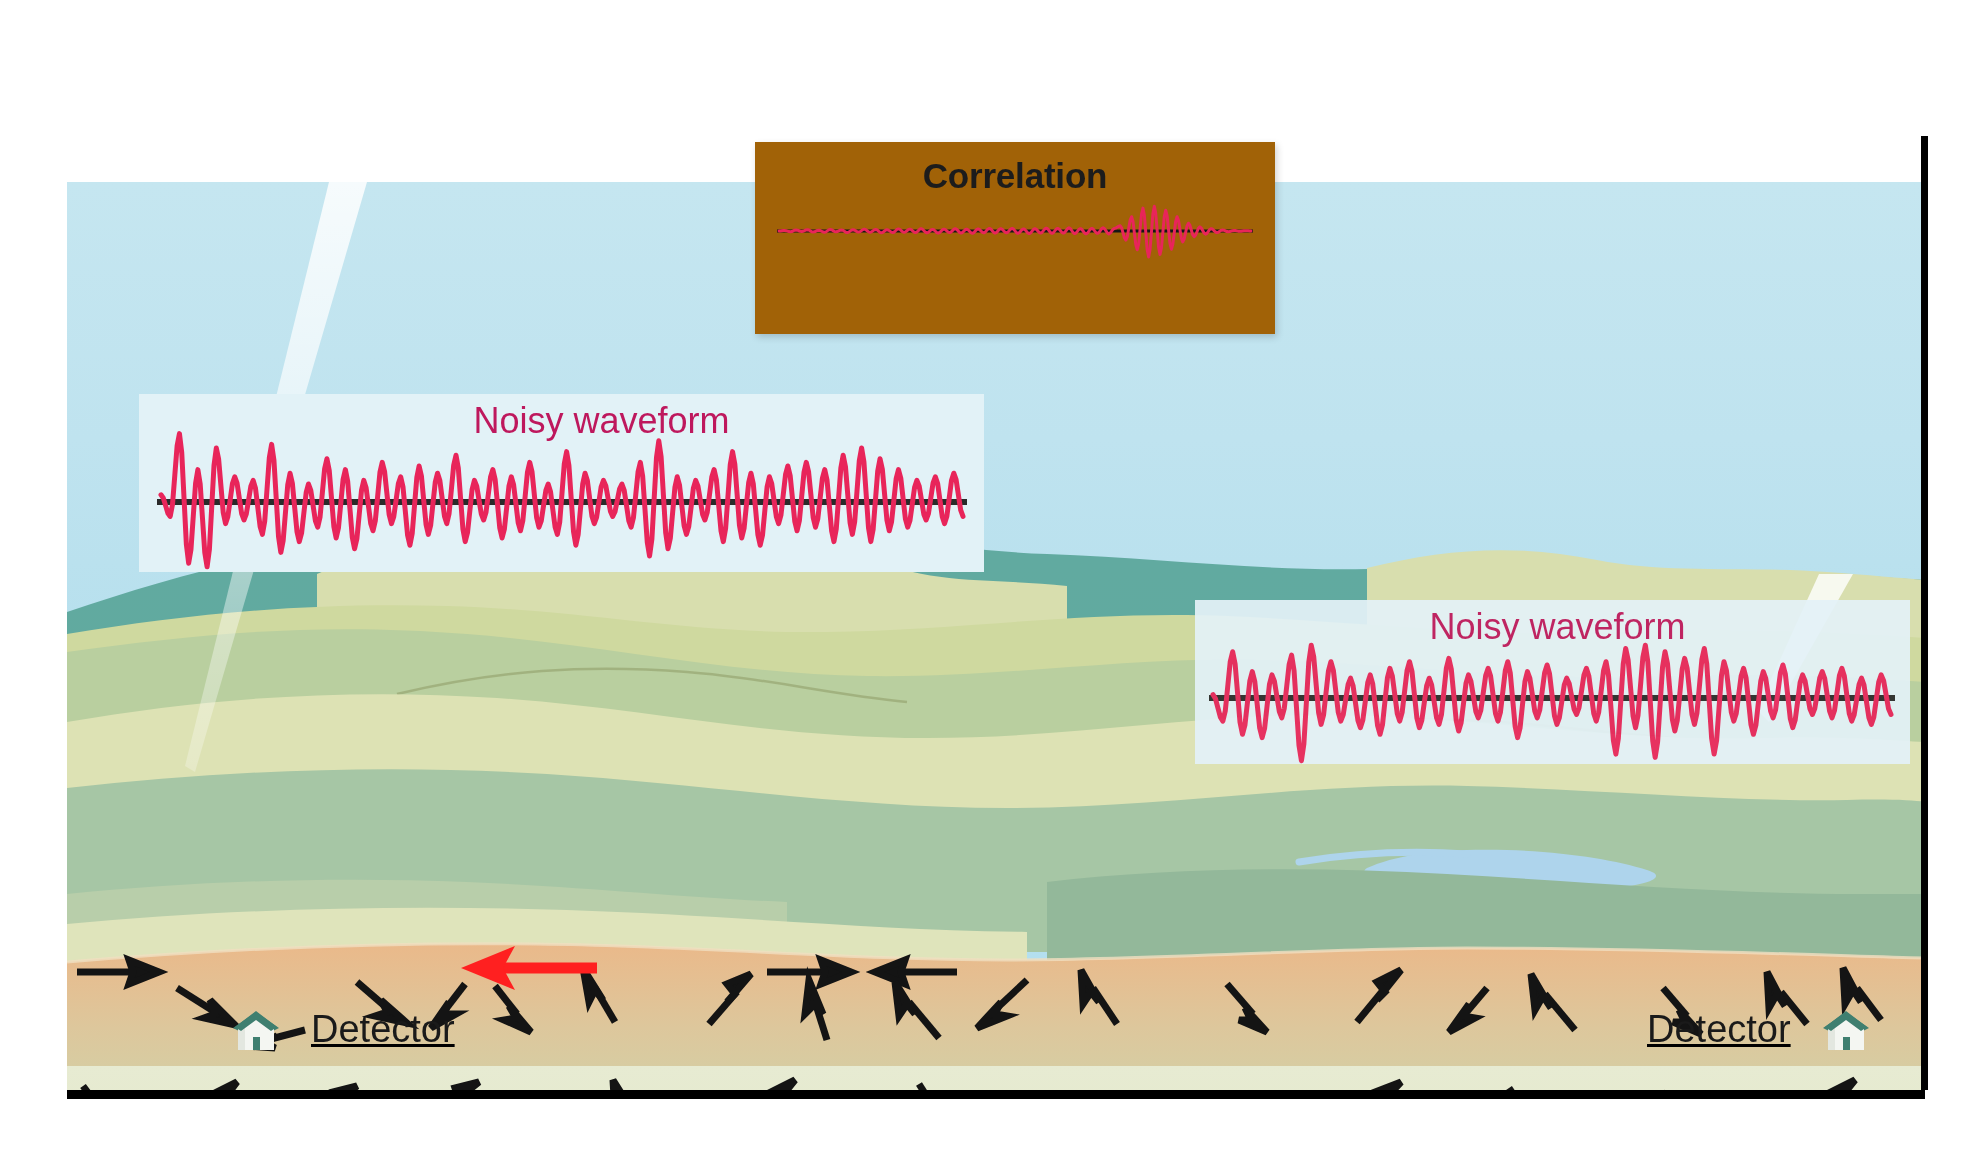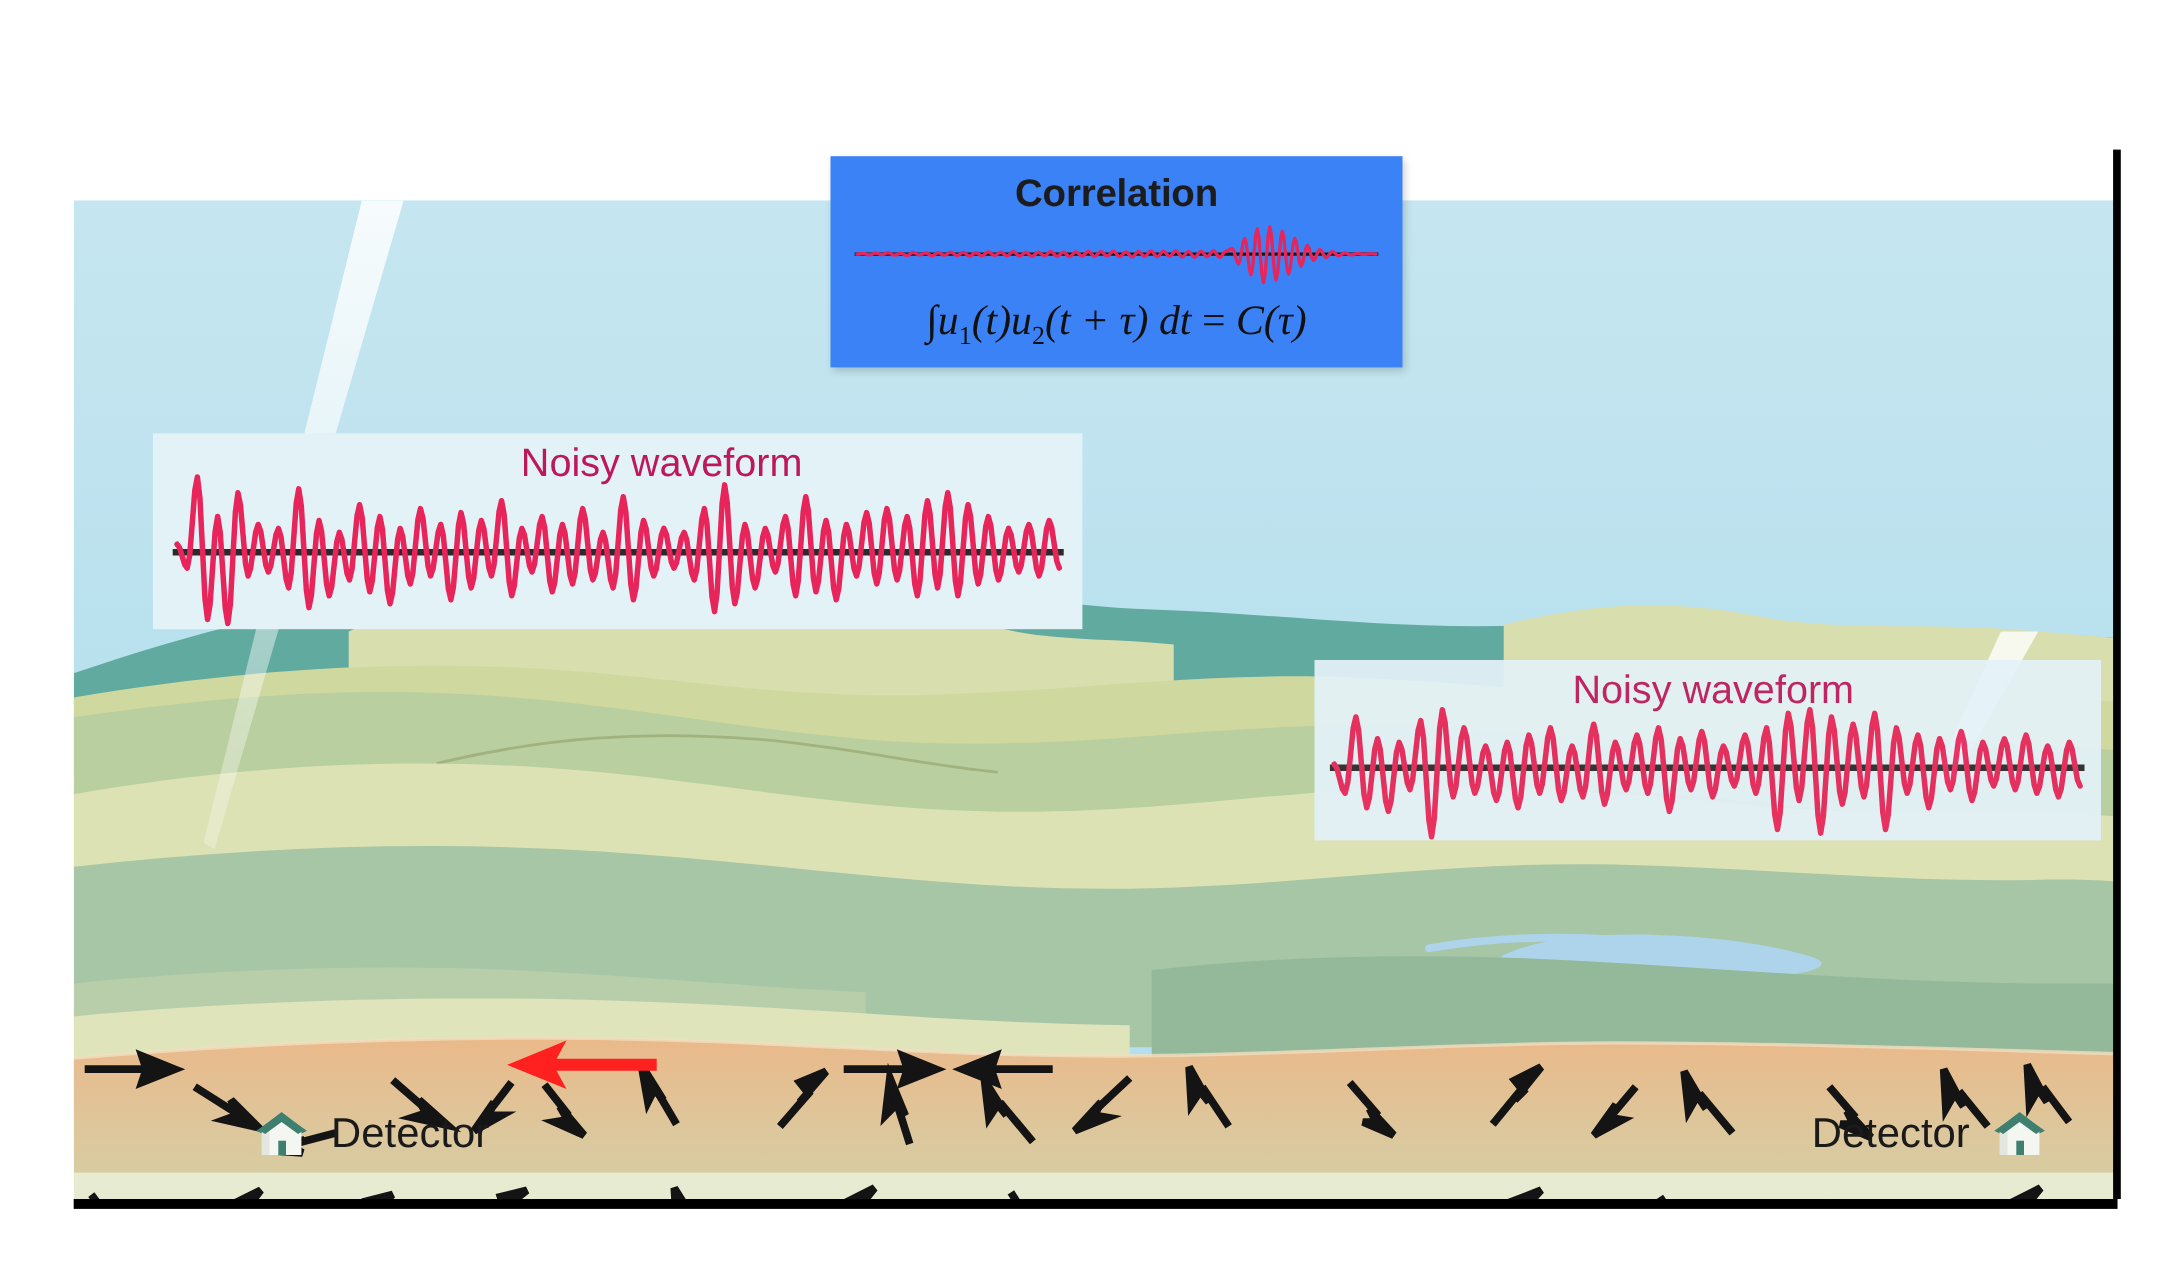--- a/index.html
+++ b/index.html
@@ -12,41 +12,41 @@
 
   
   .terrain{position:absolute;left:0;top:0;width:1858px;height:916px;}
 
   
   .rule-bottom{position:absolute;left:67px;top:1090px;width:1858px;height:9px;background:#000;}
   .rule-right{position:absolute;left:1921px;top:136px;width:7px;height:954px;background:#000;}
 
   
   .box{position:absolute;box-sizing:border-box;}
-  .box-corr{left:755px;top:142px;width:520px;height:192px;background:#3b82f6;
+  .box-corr{left:755px;top:142px;width:520px;height:192px;background:#a16207;
             box-shadow:2px 3px 7px rgba(0,0,0,0.18);}
   .box-wave-l{left:139px;top:394px;width:845px;height:178px;background:#e2f2f7;}
   .box-wave-r{left:1195px;top:600px;width:715px;height:164px;background:#e4f2f8;opacity:0.93;}
 
   .corr-title{position:absolute;left:0;right:0;top:14px;text-align:center;
               font-size:35px;font-weight:bold;color:#1c1c1c;letter-spacing:-0.2px;}
   .corr-wave{position:absolute;left:18px;top:58px;width:484px;height:62px;}
   .corr-formula{position:absolute;left:0;right:0;top:128px;text-align:center;
                 font-size:38px;color:#111;font-family:"Liberation Serif",serif;white-space:nowrap;}
   .corr-formula .it{font-style:italic;}
   .corr-formula sub{font-size:0.62em;font-style:normal;}
 
   .wave-title{position:absolute;top:6px;left:0;right:0;text-align:center;
               font-size:36px;color:#be185d;}
   .box-wave-l .wave-title{text-align:center;padding-left:80px;}
   .box-wave-r .wave-title{text-align:center;padding-left:10px;}
   .wave-svg{position:absolute;left:0;top:0;width:100%;height:100%;}
 
   
-  .det{position:absolute;display:flex;align-items:center;gap:16px;}
+  .det{position:absolute;display:flex;gap:26px;text-decoration:underline;}
   .det-l{left:160px;top:826px;}
   .det-r{left:1580px;top:826px;}
   .det-label{font-size:38px;color:#1a1a1a;white-space:nowrap;}
   .house{width:58px;height:46px;display:block;}
 </style>
 </head>
 <body>
 
 <div id="stage">
 
@@ -314,18 +314,15 @@
       <polyline id="wr" fill="none" stroke="#e8255a" stroke-width="5" stroke-linejoin="round" stroke-linecap="round" points="18.00,94.70 20.46,98.57 22.91,107.90 25.37,117.23 27.83,121.10 30.28,110.95 32.74,86.45 35.20,61.95 37.65,51.80 40.11,63.88 42.57,93.05 45.02,122.22 47.48,134.30 49.93,125.12 52.39,102.95 54.85,80.78 57.30,71.60 59.76,81.27 62.22,104.60 64.67,127.93 67.13,137.60 69.59,128.42 72.04,106.25 74.50,84.08 76.96,74.90 79.41,81.18 81.87,96.35 84.33,111.52 86.78,117.80 89.24,108.62 91.70,86.45 94.15,64.28 96.61,55.10 99.07,70.56 101.52,107.90 103.98,145.24 106.43,160.70 108.89,143.79 111.35,102.95 113.80,62.11 116.26,45.20 118.72,56.80 121.17,84.80 123.63,112.80 126.09,124.40 128.54,115.22 131.00,93.05 133.46,70.88 135.91,61.70 138.37,70.40 140.83,91.40 143.28,112.40 145.74,121.10 148.20,114.82 150.65,99.65 153.11,84.48 155.57,78.20 158.02,85.45 160.48,102.95 162.93,120.45 165.39,127.70 167.85,119.97 170.30,101.30 172.76,82.63 175.22,74.90 177.67,83.60 180.13,104.60 182.59,125.60 185.04,134.30 187.50,124.63 189.96,101.30 192.41,77.97 194.87,68.30 197.33,76.03 199.78,94.70 202.24,113.37 204.70,121.10 207.15,112.40 209.61,91.40 212.07,70.40 214.52,61.70 216.98,71.37 219.43,94.70 221.89,118.03 224.35,127.70 226.80,120.45 229.26,102.95 231.72,85.45 234.17,78.20 236.63,84.97 239.09,101.30 241.54,117.63 244.00,124.40 246.46,114.73 248.91,91.40 251.37,68.07 253.83,58.40 256.28,69.03 258.74,94.70 261.20,120.37 263.65,131.00 266.11,122.78 268.57,102.95 271.02,83.12 273.48,74.90 275.93,81.18 278.39,96.35 280.85,111.52 283.30,117.80 285.76,110.55 288.22,93.05 290.67,75.55 293.13,68.30 295.59,76.03 298.04,94.70 300.50,113.37 302.96,121.10 305.41,112.40 307.87,91.40 310.33,70.40 312.78,61.70 315.24,72.82 317.70,99.65 320.15,126.48 322.61,137.60 325.07,127.93 327.52,104.60 329.98,81.27 332.43,71.60 334.89,78.37 337.35,94.70 339.80,111.03 342.26,117.80 344.72,110.07 347.17,91.40 349.63,72.73 352.09,65.00 354.54,73.70 357.00,94.70 359.46,115.70 361.91,124.40 364.37,117.63 366.83,101.30 369.28,84.97 371.74,78.20 374.20,83.52 376.65,96.35 379.11,109.18 381.57,114.50 384.02,107.73 386.48,91.40 388.93,75.07 391.39,68.30 393.85,76.03 396.30,94.70 398.76,113.37 401.22,121.10 403.67,112.40 406.13,91.40 408.59,70.40 411.04,61.70 413.50,75.23 415.96,107.90 418.41,140.57 420.87,154.10 423.33,138.64 425.78,101.30 428.24,63.96 430.70,48.50 433.15,60.10 435.61,88.10 438.07,116.10 440.52,127.70 442.98,115.62 445.43,86.45 447.89,57.28 450.35,45.20 452.80,61.63 455.26,101.30 457.72,140.97 460.17,157.40 462.63,141.94 465.09,104.60 467.54,67.26 470.00,51.80 472.46,63.40 474.91,91.40 477.37,119.40 479.83,131.00 482.28,120.37 484.74,94.70 487.20,69.03 489.65,58.40 492.11,68.07 494.57,91.40 497.02,114.73 499.48,124.40 501.93,113.28 504.39,86.45 506.85,59.62 509.30,48.50 511.76,63.96 514.22,101.30 516.67,138.64 519.13,154.10 521.59,140.57 524.04,107.90 526.50,75.23 528.96,61.70 531.41,70.40 533.87,91.40 536.33,112.40 538.78,121.10 541.24,113.37 543.70,94.70 546.15,76.03 548.61,68.30 551.07,77.97 553.52,101.30 555.98,124.63 558.43,134.30 560.89,125.12 563.35,102.95 565.80,80.78 568.26,71.60 570.72,78.37 573.17,94.70 575.63,111.03 578.09,117.80 580.54,110.07 583.00,91.40 585.46,72.73 587.91,65.00 590.37,74.18 592.83,96.35 595.28,118.52 597.74,127.70 600.20,119.97 602.65,101.30 605.11,82.63 607.57,74.90 610.02,80.70 612.48,94.70 614.93,108.70 617.39,114.50 619.85,108.22 622.30,93.05 624.76,77.88 627.22,71.60 629.67,78.37 632.13,94.70 634.59,111.03 637.04,117.80 639.50,110.55 641.96,93.05 644.41,75.55 646.87,68.30 649.33,76.03 651.78,94.70 654.24,113.37 656.70,121.10 659.15,114.82 661.61,99.65 664.07,84.48 666.52,78.20 668.98,84.97 671.43,101.30 673.89,117.63 676.35,124.40 678.80,117.15 681.26,99.65 683.72,82.15 686.17,74.90 688.63,80.70 691.09,94.70 693.54,108.70 696,114.50"></polyline>
     </svg>
   </div>
 
   <div class="box box-corr">
     <div class="corr-title">Correlation</div>
     <svg class="corr-wave" viewBox="0 0 484 62" preserveAspectRatio="none">
       <line x1="4" y1="31" x2="480" y2="31" stroke="#161616" stroke-width="3"></line>
       <polyline id="wc" fill="none" stroke="#e8255a" stroke-width="3" stroke-linejoin="round" stroke-linecap="round" points="6.00,31.00 7.42,30.92 8.84,30.74 10.27,30.56 11.69,30.48 13.11,30.67 14.53,31.13 15.95,31.59 17.37,31.78 18.80,31.51 20.22,30.87 21.64,30.23 23.06,29.96 24.48,30.19 25.90,30.74 27.33,31.29 28.75,31.52 30.17,31.25 31.59,30.61 33.01,29.97 34.43,29.70 35.86,30.04 37.28,30.87 38.70,31.70 40.12,32.04 41.54,31.77 42.96,31.13 44.39,30.49 45.81,30.22 47.23,30.52 48.65,31.26 50.07,32.00 51.49,32.30 52.92,31.88 54.34,30.87 55.76,29.86 57.18,29.44 58.60,29.78 60.02,30.61 61.45,31.44 62.87,31.78 64.29,31.51 65.71,30.87 67.13,30.23 68.55,29.96 69.98,30.34 71.40,31.26 72.82,32.18 74.24,32.56 75.66,32.14 77.08,31.13 78.51,30.12 79.93,29.70 81.35,30.04 82.77,30.87 84.19,31.70 85.61,32.04 87.04,31.62 88.46,30.61 89.88,29.60 91.30,29.18 92.72,29.64 94.14,30.74 95.57,31.84 96.99,32.30 98.41,31.88 99.83,30.87 101.25,29.86 102.67,29.44 104.10,29.93 105.52,31.13 106.94,32.33 108.36,32.82 109.78,32.36 111.20,31.26 112.63,30.16 114.05,29.70 115.47,30.12 116.89,31.13 118.31,32.14 119.73,32.56 121.16,32.03 122.58,30.74 124.00,29.45 125.42,28.92 126.84,29.41 128.27,30.61 129.69,31.81 131.11,32.30 132.53,31.84 133.95,30.74 135.37,29.64 136.80,29.18 138.22,29.67 139.64,30.87 141.06,32.07 142.48,32.56 143.90,31.99 145.33,30.61 146.75,29.23 148.17,28.66 149.59,29.27 151.01,30.74 152.43,32.21 153.86,32.82 155.28,32.33 156.70,31.13 158.12,29.93 159.54,29.44 160.96,29.97 162.39,31.26 163.81,32.55 165.23,33.08 166.65,32.51 168.07,31.13 169.49,29.75 170.92,29.18 172.34,29.67 173.76,30.87 175.18,32.07 176.60,32.56 178.02,31.99 179.45,30.61 180.87,29.23 182.29,28.66 183.71,29.31 185.13,30.87 186.55,32.43 187.98,33.08 189.40,32.51 190.82,31.13 192.24,29.75 193.66,29.18 195.08,29.79 196.51,31.26 197.93,32.73 199.35,33.34 200.77,32.69 202.19,31.13 203.61,29.57 205.04,28.92 206.46,29.49 207.88,30.87 209.30,32.25 210.72,32.82 212.14,32.17 213.57,30.61 214.99,29.05 216.41,28.40 217.83,29.09 219.25,30.74 220.67,32.39 222.10,33.08 223.52,32.43 224.94,30.87 226.36,29.31 227.78,28.66 229.20,29.27 230.63,30.74 232.05,32.21 233.47,32.82 234.89,32.17 236.31,30.61 237.73,29.05 239.16,28.40 240.58,29.12 242.00,30.87 243.42,32.62 244.84,33.34 246.27,32.69 247.69,31.13 249.11,29.57 250.53,28.92 251.95,29.61 253.37,31.26 254.80,32.91 256.22,33.60 257.64,32.88 259.06,31.13 260.48,29.38 261.90,28.66 263.33,29.31 264.75,30.87 266.17,32.43 267.59,33.08 269.01,32.36 270.43,30.61 271.86,28.86 273.28,28.14 274.70,28.90 276.12,30.74 277.54,32.58 278.96,33.34 280.39,32.62 281.81,30.87 283.23,29.12 284.65,28.40 286.07,29.09 287.49,30.74 288.92,32.39 290.34,33.08 291.76,32.32 293.18,30.48 294.60,28.64 296.02,27.88 297.45,28.72 298.87,30.74 300.29,32.76 301.71,33.60 303.13,32.88 304.55,31.13 305.98,29.38 307.40,28.66 308.82,29.42 310.24,31.26 311.66,33.10 313.08,33.86 314.51,33.06 315.93,31.13 317.35,29.20 318.77,28.40 320.19,29.12 321.61,30.87 323.04,32.62 324.46,33.34 325.88,32.54 327.30,30.61 328.72,28.68 330.14,27.88 331.57,28.76 332.99,30.87 334.41,32.98 335.83,33.86 337.25,33.06 338.67,31.13 340.10,29.20 341.52,28.40 342.94,28.02 344.36,27.10 345.78,26.18 347.20,25.80 348.63,27.89 350.05,32.95 351.47,38.01 352.89,40.10 354.31,36.67 355.73,28.40 357.16,20.13 358.58,16.70 360.00,21.54 361.42,33.21 362.84,44.88 364.27,49.72 365.69,43.63 367.11,28.92 368.53,14.21 369.95,8.12 371.37,15.28 372.80,32.56 374.22,49.84 375.64,57.00 377.06,49.58 378.48,31.65 379.90,13.72 381.33,6.30 382.75,13.34 384.17,30.35 385.59,47.36 387.01,54.40 388.43,47.93 389.86,32.30 391.28,16.67 392.70,10.20 394.12,15.91 395.54,29.70 396.96,43.49 398.39,49.20 399.81,44.44 401.23,32.95 402.65,21.46 404.07,16.70 405.49,20.39 406.92,29.31 408.34,38.23 409.76,41.92 411.18,39.18 412.60,32.56 414.02,25.94 415.45,23.20 416.87,25.18 418.29,29.96 419.71,34.74 421.13,36.72 422.55,35.27 423.98,31.78 425.40,28.29 426.82,26.84 428.24,27.91 429.66,30.48 431.08,33.05 432.51,34.12 433.93,33.32 435.35,31.39 436.77,29.46 438.19,28.66 439.61,29.23 441.04,30.61 442.46,31.99 443.88,32.56 445.30,32.18 446.72,31.26 448.14,30.34 449.57,29.96 450.99,30.23 452.41,30.87 453.83,31.51 455.25,31.78 456.67,31.59 458.10,31.13 459.52,30.67 460.94,30.48 462.36,30.59 463.78,30.87 465.20,31.15 466.63,31.26 468.05,31.18 469.47,31.00 470.89,30.82 472.31,30.74 473.73,30.78 475.16,30.87 476.58,30.96 478,31.00"></polyline>
     </svg>
-    <div class="corr-formula">
-      <span>∫</span><span class="it">u</span><sub>1</sub><span class="it">(t)</span><span class="it">u</span><sub>2</sub><span class="it">(t + τ)</span>&nbsp;<span class="it">dt</span>&nbsp;<span>=</span>&nbsp;<span class="it">C(τ)</span>
-    </div>
   </div>
 
 </div>
 
 </body></html>

